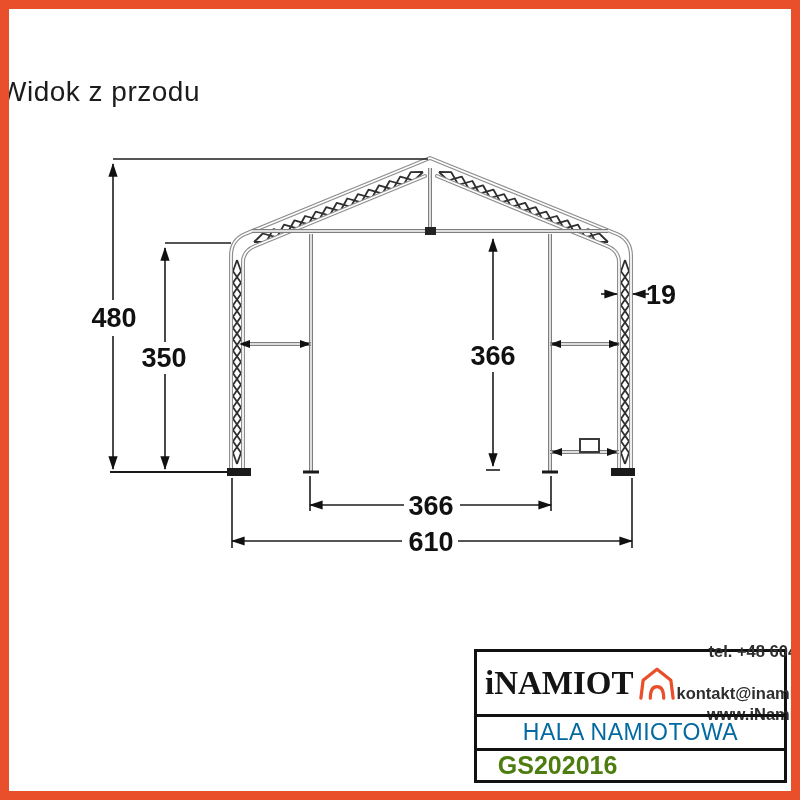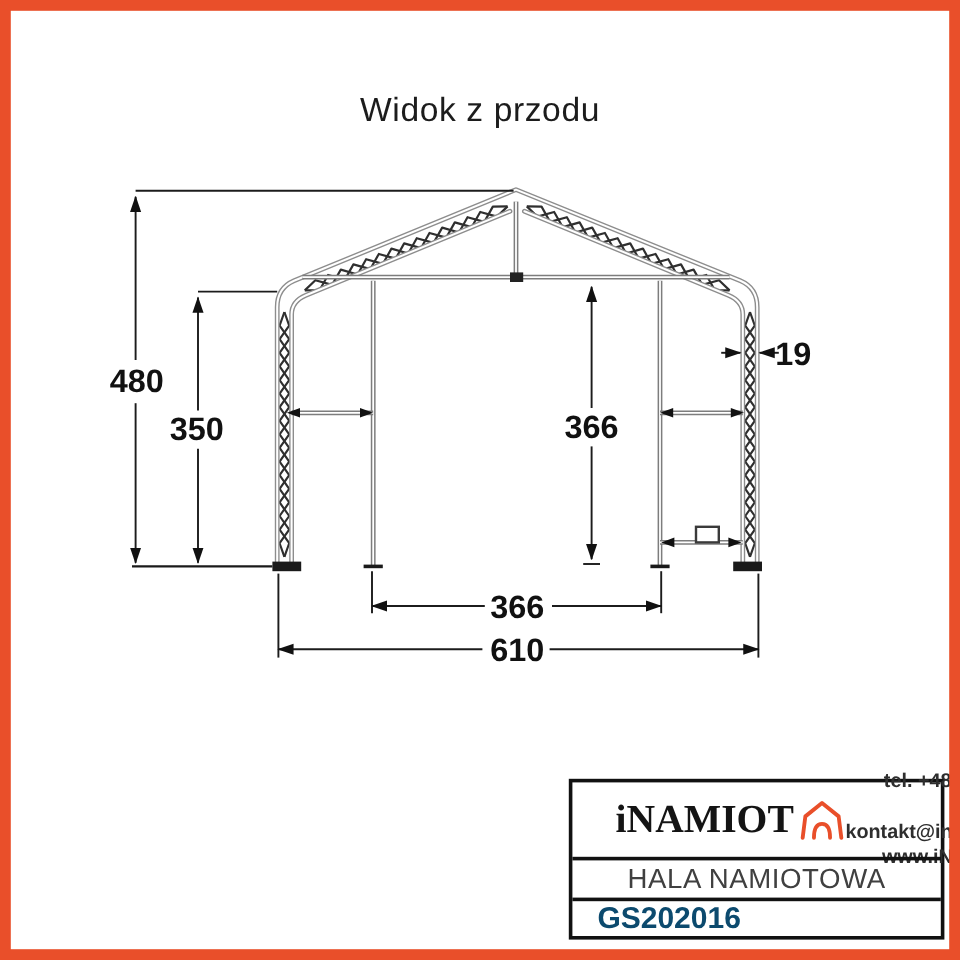--- a/index.html
+++ b/index.html
@@ -1,46 +1,46 @@
 <!DOCTYPE html>
 <html><head>
 <meta charset="utf-8">
 <style>
   html,body{margin:0;padding:0;background:#fff;}
   .page{position:relative;width:800px;height:800px;background:#fff;overflow:hidden;
         font-family:"Liberation Sans",sans-serif;color:#1c1c1c;}
   .frame{position:absolute;inset:0;border:9px solid #E94F2A;pointer-events:none;z-index:50;}
-  .view-title{position:absolute;top:76px;left:0;width:100%;text-align:center;
+  .view-title{position:absolute;top:76px;left:0;width:100%;text-align:left;
         font-size:28px;font-weight:400;letter-spacing:.5px;color:#1c1c1c;}
   svg.drawing{position:absolute;inset:0;width:800px;height:800px;}
 
   
   .chord{stroke:#8d8d8d;stroke-width:4;fill:none;stroke-linejoin:round;stroke-linecap:round;}
   .chord-core{stroke:#ffffff;stroke-width:1.7;fill:none;stroke-linejoin:round;stroke-linecap:round;}
   .web{stroke:#2f2f2f;stroke-width:1.8;fill:none;stroke-linejoin:round;}
   .member{stroke:#7d7d7d;stroke-width:4;fill:none;}
   .member-core{stroke:#ffffff;stroke-width:1.5;fill:none;}
   .blk{stroke:#1a1a1a;}
   .dim{stroke:#1c1c1c;stroke-width:1.6;fill:none;}
   .dim-label{font-family:"Liberation Sans",sans-serif;font-weight:bold;font-size:27px;fill:#111;}
 
   
   .tblock{position:absolute;left:474px;top:649px;width:313px;height:134px;box-sizing:border-box;
           border:3px solid #111;display:flex;flex-direction:column;background:#fff;z-index:10;}
   .tb-head{height:62px;display:flex;align-items:center;padding:0 9px 0 8px;box-sizing:border-box;}
-  .brand{display:flex;align-items:center;margin-left:28px;}
+  .brand{display:flex;align-items:center;}
   .brand-text{font-family:"Liberation Serif",serif;font-weight:700;font-size:33px;color:#141414;letter-spacing:0;}
   svg.house{width:40px;height:34px;margin-left:3px;}
   svg.house path{fill:none;stroke:#E94F2A;stroke-width:3.6;stroke-linejoin:round;stroke-linecap:round;}
   .contact{margin-left:auto;text-align:right;font-size:16.5px;font-weight:bold;color:#2e2e2e;line-height:1.26;}
   .tb-product{height:31px;border-top:3px solid #111;display:flex;align-items:center;justify-content:center;
-          font-size:23px;letter-spacing:.5px;color:#404040;}
+          font-size:23px;letter-spacing:.5px;color:#0369a1;}
   .tb-bottom{height:29px;border-top:3px solid #111;display:flex;flex:1;}
   .tb-cell{flex:0 0 52.5%;display:flex;align-items:center;justify-content:center;
-          font-size:25px;font-weight:bold;color:#0c4a6e;}
+          font-size:25px;font-weight:bold;color:#4d7c0f;}
   .tb-cell.tb-size{flex:1;border-left:3px solid #111;}
 </style>
 </head>
 <body>
 
 <div class="page">
 
   <div class="view-title">Widok z przodu</div>
 
   <svg class="drawing" viewBox="0 0 800 800">

